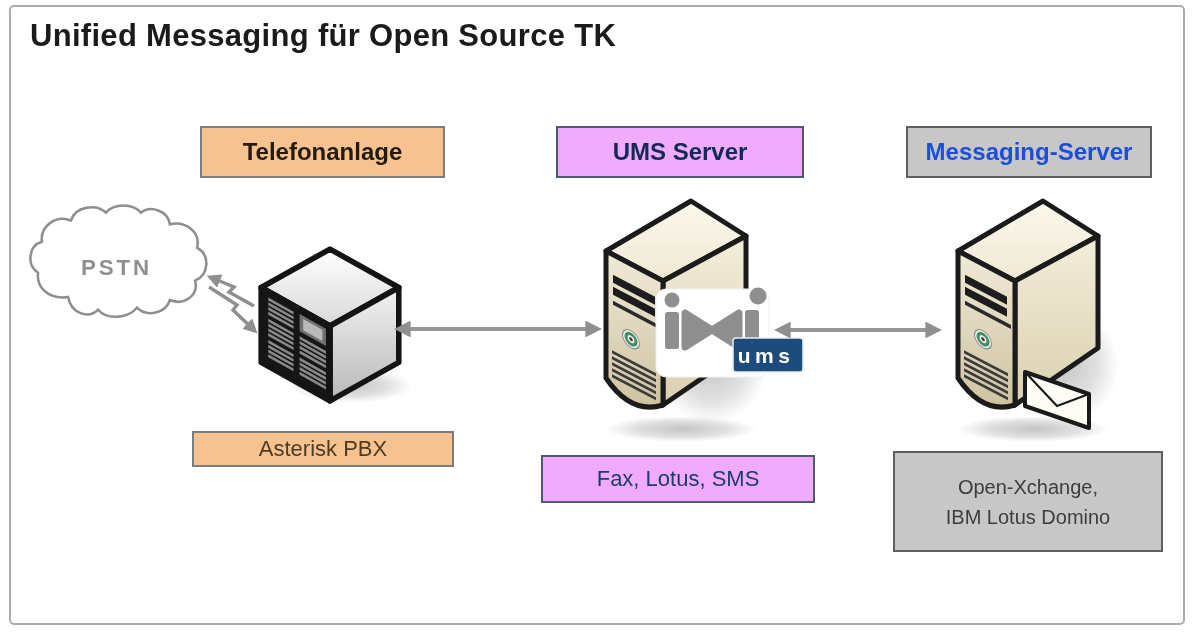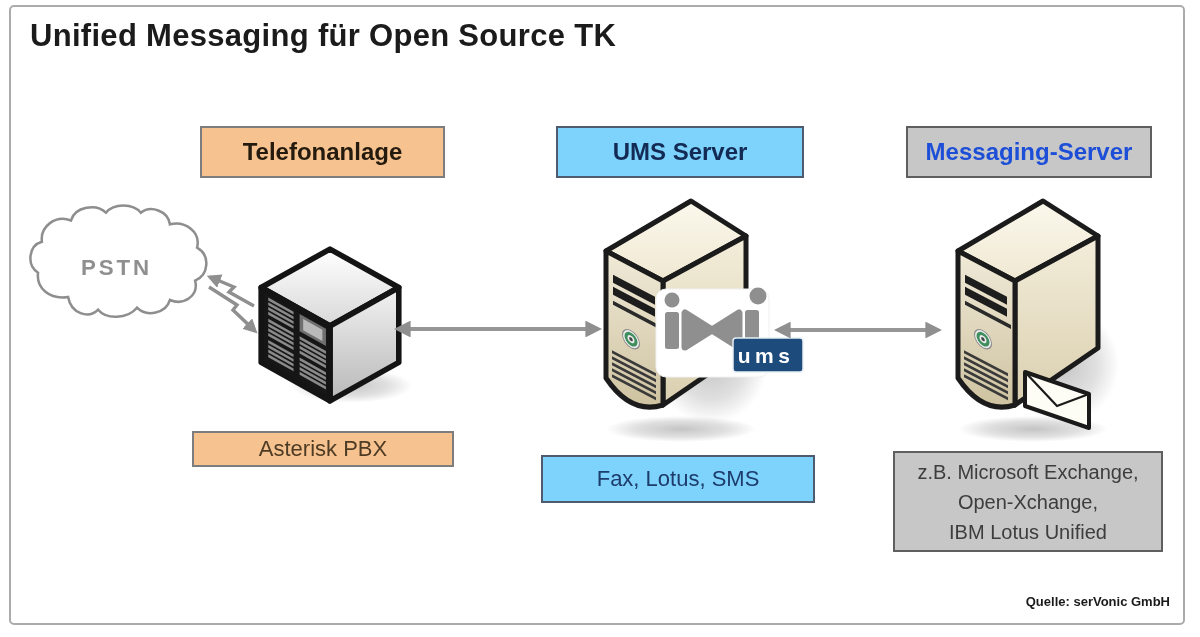--- a/index.html
+++ b/index.html
@@ -9,21 +9,21 @@
          border:2px solid #ababab;border-radius:5px;}
   .title{position:absolute;left:30px;top:18px;margin:0;font-size:31px;font-weight:bold;
          color:#1b1b1b;letter-spacing:.3px;}
   .box{position:absolute;display:flex;flex-direction:column;align-items:center;justify-content:center;
        border:2px solid;text-align:center;box-sizing:border-box;}
   .hdr{font-weight:bold;font-size:24px;}
   .cap{font-size:22px;}
   .orange{background:#F6C28F;border-color:#7d7d7d;}
   .orange.hdr{color:#241a0e;}
   .orange.cap{color:#4e3b24;}
-  .blue{background:#7dd3fc;border-color:#4e5a6e;}
+  .blue{background:#f0abfc;border-color:#4e5a6e;}
   .blue.hdr{color:#122a54;}
   .blue.cap{color:#1d3b6b;}
   .grayb{background:#C7C7C7;border-color:#5f5f5f;}
   .grayb.hdr{color:#1d4ed8;}
   .grayb.cap{color:#3d3d3d;font-size:20px;line-height:1.5;}
   .icon{position:absolute;}
   .overlay{position:absolute;left:0;top:0;pointer-events:none;}
   .siplabel{position:absolute;left:398px;top:294px;width:204px;text-align:center;
             font-size:27px;color:#8a8a8a;}
   .source{position:absolute;left:955px;top:594px;width:215px;text-align:right;
@@ -165,19 +165,17 @@
     <polyline points="254,306 229,292 234,287 210,277" fill="none" stroke="#8f8f8f" stroke-width="3.4" marker-end="url(#ah)"></polyline>
     <polyline points="209,287 237,305 233,310 255,331" fill="none" stroke="#8f8f8f" stroke-width="3.4" marker-end="url(#ah)"></polyline>
     <line x1="398" y1="329" x2="598" y2="329" stroke="#969696" stroke-width="4" marker-start="url(#ah)" marker-end="url(#ah)"></line>
     <line x1="778" y1="330" x2="938" y2="330" stroke="#969696" stroke-width="4" marker-start="url(#ah)" marker-end="url(#ah)"></line>
   </svg>
 
 
   <div class="box cap orange" style="left:192px;top:431px;width:262px;height:36px;">Asterisk PBX</div>
   <div class="box cap blue" style="left:541px;top:455px;width:274px;height:48px;">Fax, Lotus, SMS</div>
   <div class="box cap grayb" style="left:893px;top:451px;width:270px;height:101px;">
-    <span>z.B. Microsoft Exchange,</span>
     <span>Open-Xchange,</span>
-    <span>IBM Lotus Unified</span>
+    <span>IBM Lotus Domino</span>
   </div>
 
-  <div class="source">Quelle: serVonic GmbH</div>
 </div>
 
 </body></html>

